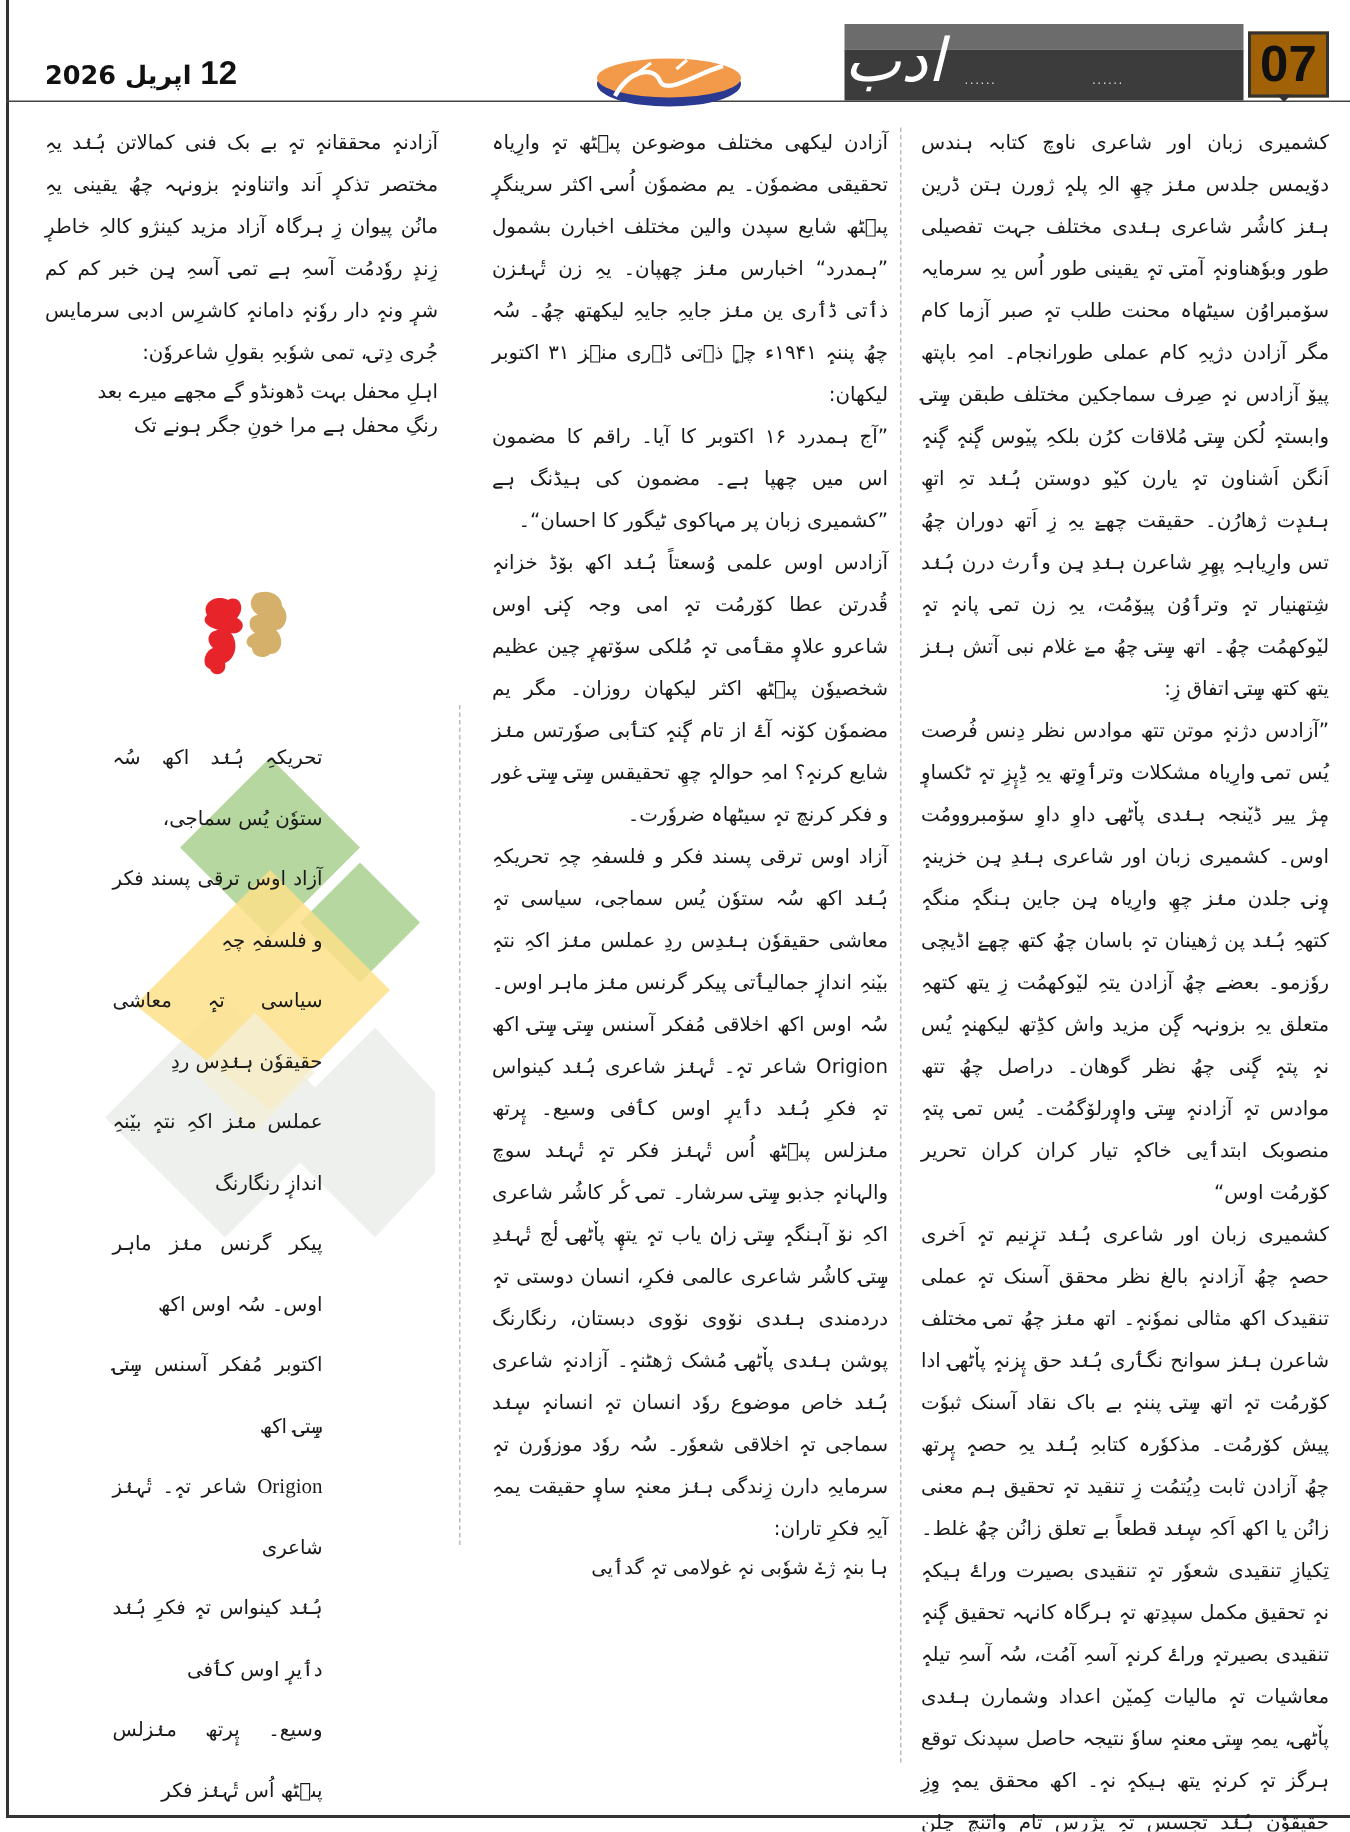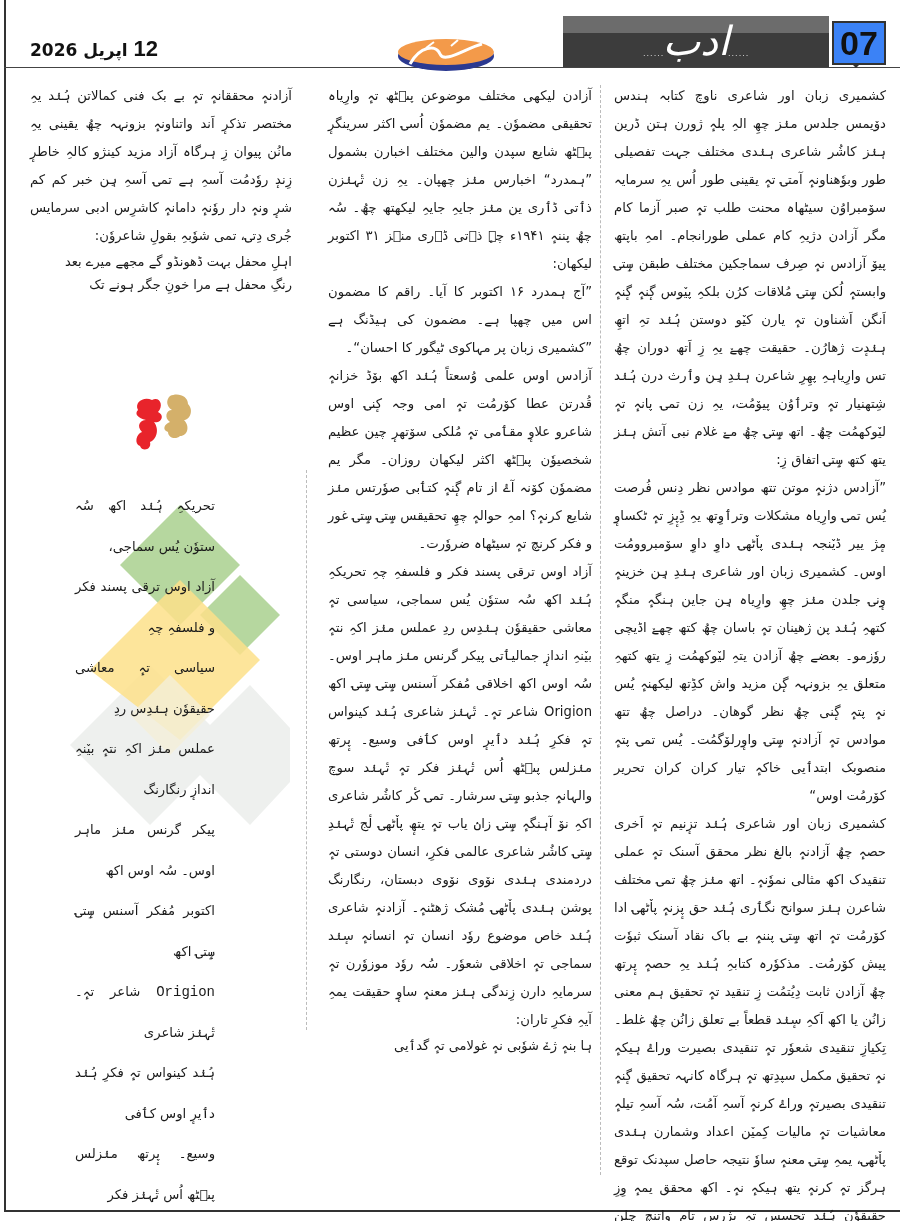--- a/index.html
+++ b/index.html
@@ -9,40 +9,40 @@
   .frame-bottom { position:absolute; left:4px; right:0; top:1210px; height:2px; background:#333; }
   .header { position:absolute; left:0; top:16px; width:884px; height:56px;padding-left:36px; }
   .header-rule { position:absolute; left:4px; right:0; top:51px; height:1px; background:#444; }
   .date { position:absolute; left:30px; top:20px; font-family:"DejaVu Sans", sans-serif;
           font-weight:bold; font-size:17px; color:#111; direction:rtl; letter-spacing:0.5px; }
   .date .day { font-size:22px; font-family:"Liberation Sans", sans-serif; }
   .logo { position:absolute; left:396px; top:22px; width:100px; height:34px; }
   .section-band { position:absolute; left:563px; top:0; width:266px; height:51px; }
   .section-band .top { height:17px; background:#6c6c6c; }
   .section-band .bot { height:34px; background:#3c3c3c; }
-  .section-title { position:absolute; left:0; right:0; top:2px; text-align:center; color:#fff;
+  .section-title { position:absolute; left:0; right:0; top:2px; color:#fff;
                    font-family:"DejaVu Serif", serif; font-size:40px; line-height:46px; font-style:italic; }
   .section-dots { position:absolute; top:33px; color:#ddd; font-size:8px; letter-spacing:1px; }
   .page-num { position:absolute; left:832px; top:5px; width:50px; height:40px; border:2px solid #333;
-              background:#3b82f6; text-align:center; font-family:"Liberation Sans", sans-serif; font-weight:bold;
+              background:#a16207; text-align:center; font-family:"Liberation Sans", sans-serif; font-weight:bold;
               font-size:34px; line-height:40px; color:#111; }
   .page-num-arrow { position:absolute; left:851px; top:47px; width:0; height:0;
                     border-left:5px solid transparent; border-right:5px solid transparent; border-top:5px solid #333; }
   .col { position:absolute; top:82px; direction:rtl; text-align:justify; font-family:"DejaVu Sans", sans-serif;
          font-size:13.2px; line-height:28px; color:#1a1a1a; }
   .col p { margin:0; }
   .col-right { left:614px; width:272px; }
   .col-mid { left:328px; width:264px; }
   .col-left { left:30px; width:262px; }
   .divider { position:absolute; top:85px; width:0; border-left:1px dashed #bbb; }
   .div1 { left:600px; height:1090px; }
   .div2 { left:306px; top:470px; height:560px; }
   .verse { text-align:right; font-size:13px; line-height:23px; }
   .quote { }
-  .latin { font-family:Liberation Mono, monospace; font-size:14px; }
+  .latin { font-family:Liberation Serif, serif; font-size:14px; }
   .graphic { position:absolute; left:130px; top:390px; width:70px; height:70px; }
   .callout { position:absolute; left:40px; top:475px; width:250px; height:560px; }
   .callout-text { position:absolute; left:75px; top:486px; width:140px; direction:rtl; text-align:justify;
                   font-family:"DejaVu Sans", sans-serif; font-size:13.2px; line-height:40.5px; color:#1a1a1a; }
 </style>
 </head>
 <body>
 
 <div class="frame-left"></div>
 <div class="frame-bottom"></div>

